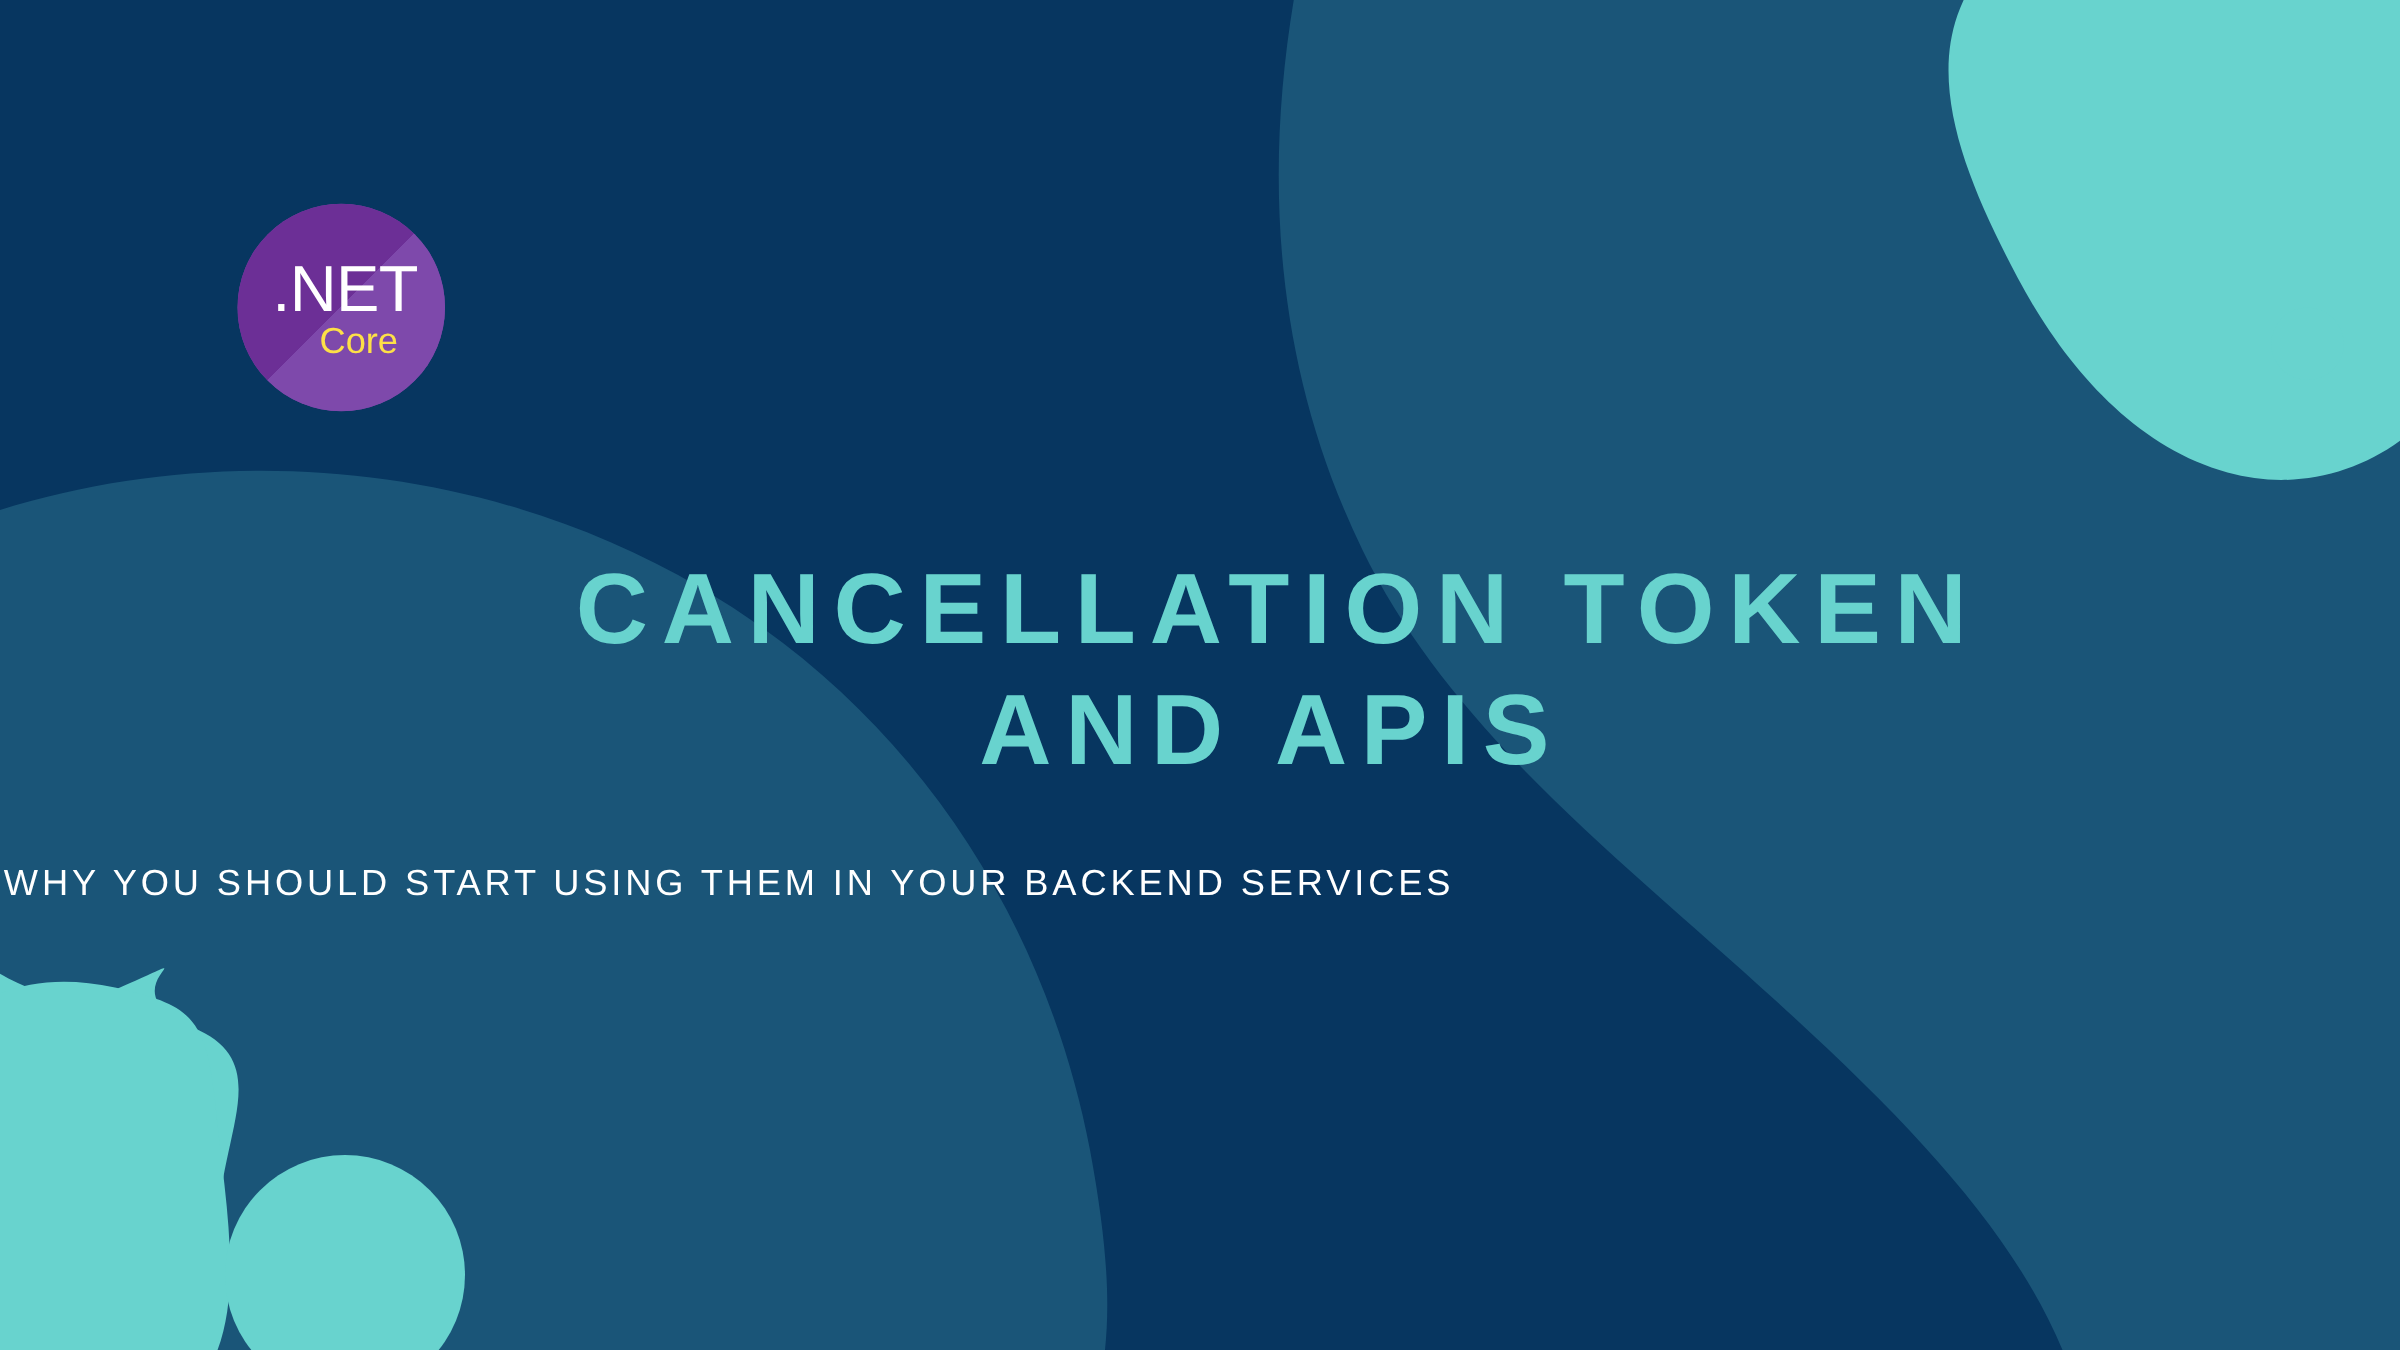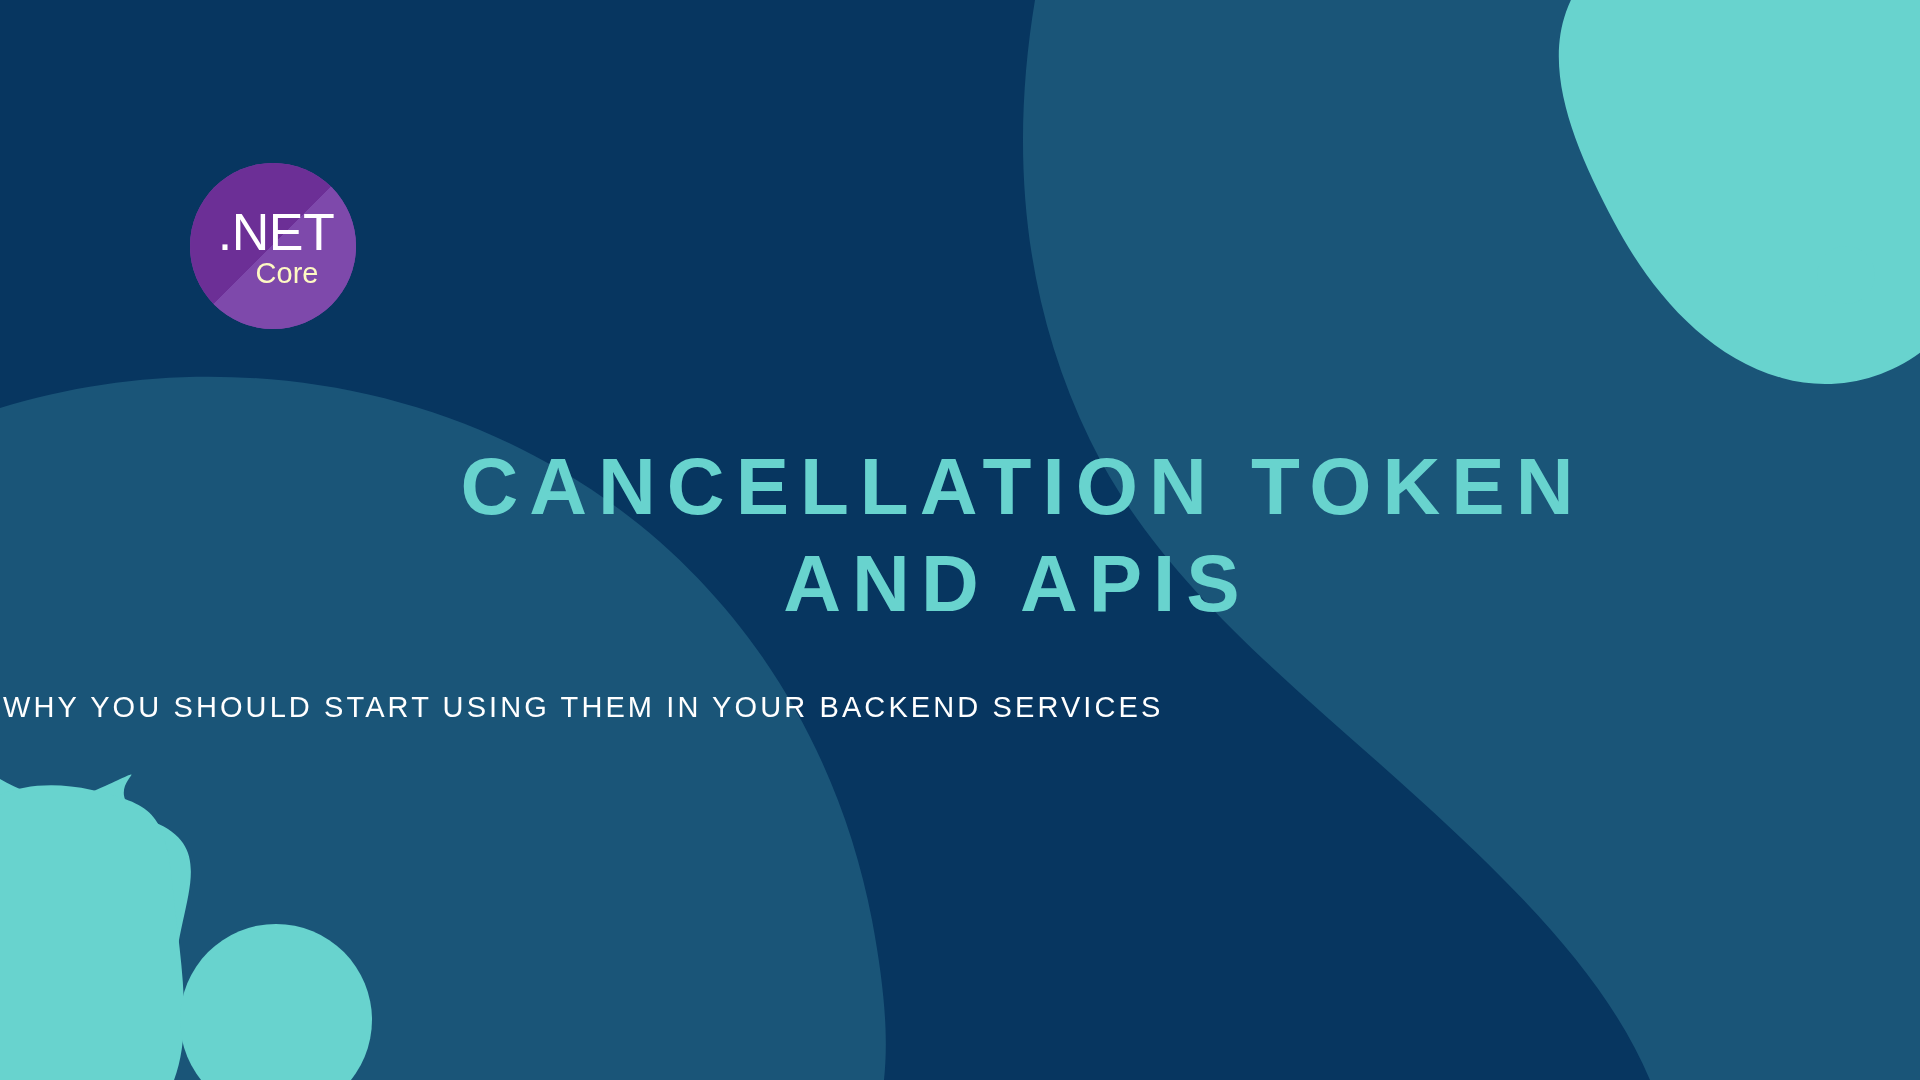--- a/index.html
+++ b/index.html
@@ -66,21 +66,21 @@
     color: #ffffff;
     font-size: 52px;
     font-weight: 400;
     line-height: 0.96;
     letter-spacing: -0.5px;
     margin-left: 6px;
     margin-top: 4px;
     white-space: nowrap;
   }
   #logo .logo-core {
-    color: #fef9c3;
+    color: #fde047;
     font-size: 29px;
     font-weight: 300;
     line-height: 1;
     margin-left: 28px;
     margin-top: 1px;
     white-space: nowrap;
   }
 
   
   #headline {

